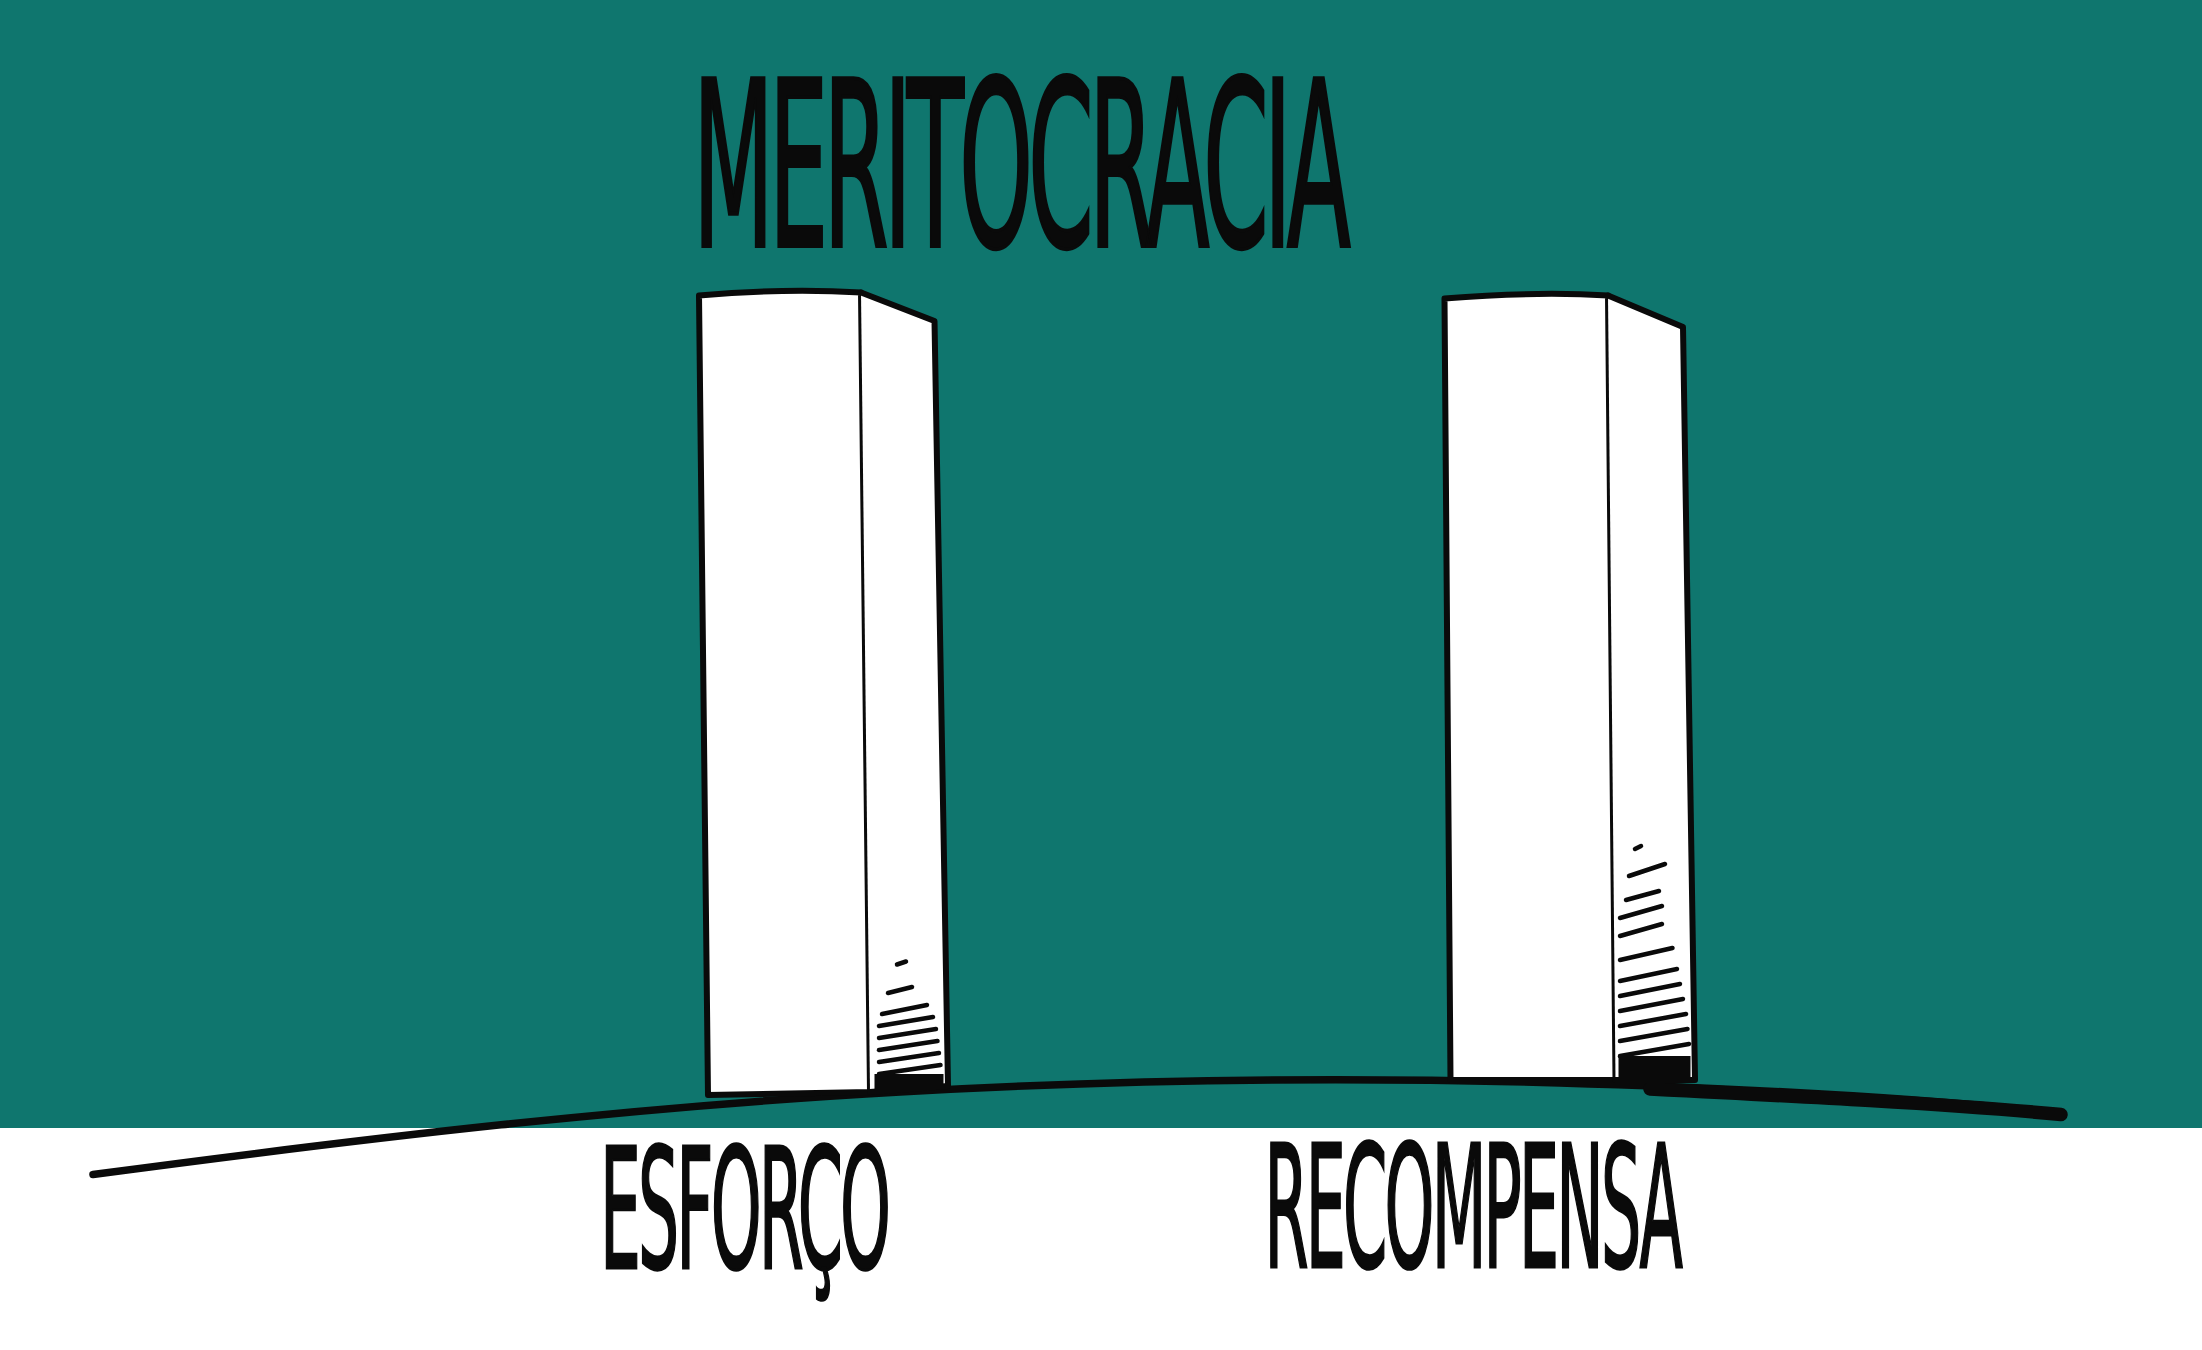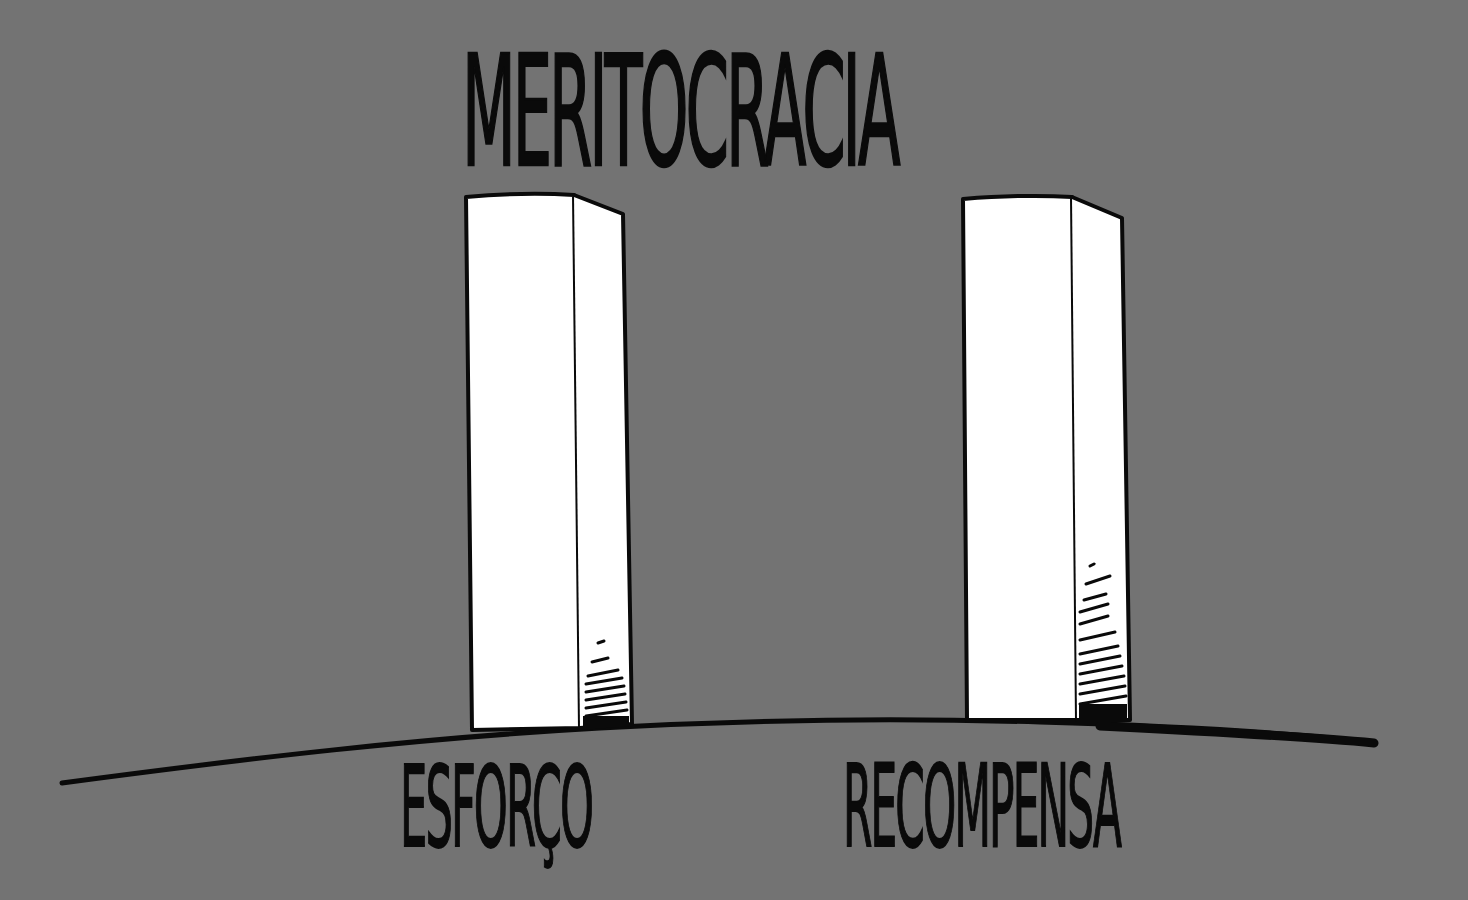--- a/index.html
+++ b/index.html
@@ -11,22 +11,22 @@
       width: 1468px;
       height: 900px;
       position: relative;
       overflow: hidden;
       font-family: "DejaVu Sans", sans-serif;
     }
     .canvas {
       position: absolute;
       left: 0; top: 0;
       width: 1468px;
-      height: 900px;
-      background: #737373;
+      height: 752px;
+      background: #0f766e;
     }
     svg.drawing {
       position: absolute;
       left: 0; top: 0;
     }
     .label {
       position: absolute;
       color: #0a0a0a;
       font-family: "DejaVu Sans", sans-serif;
       font-weight: normal;

